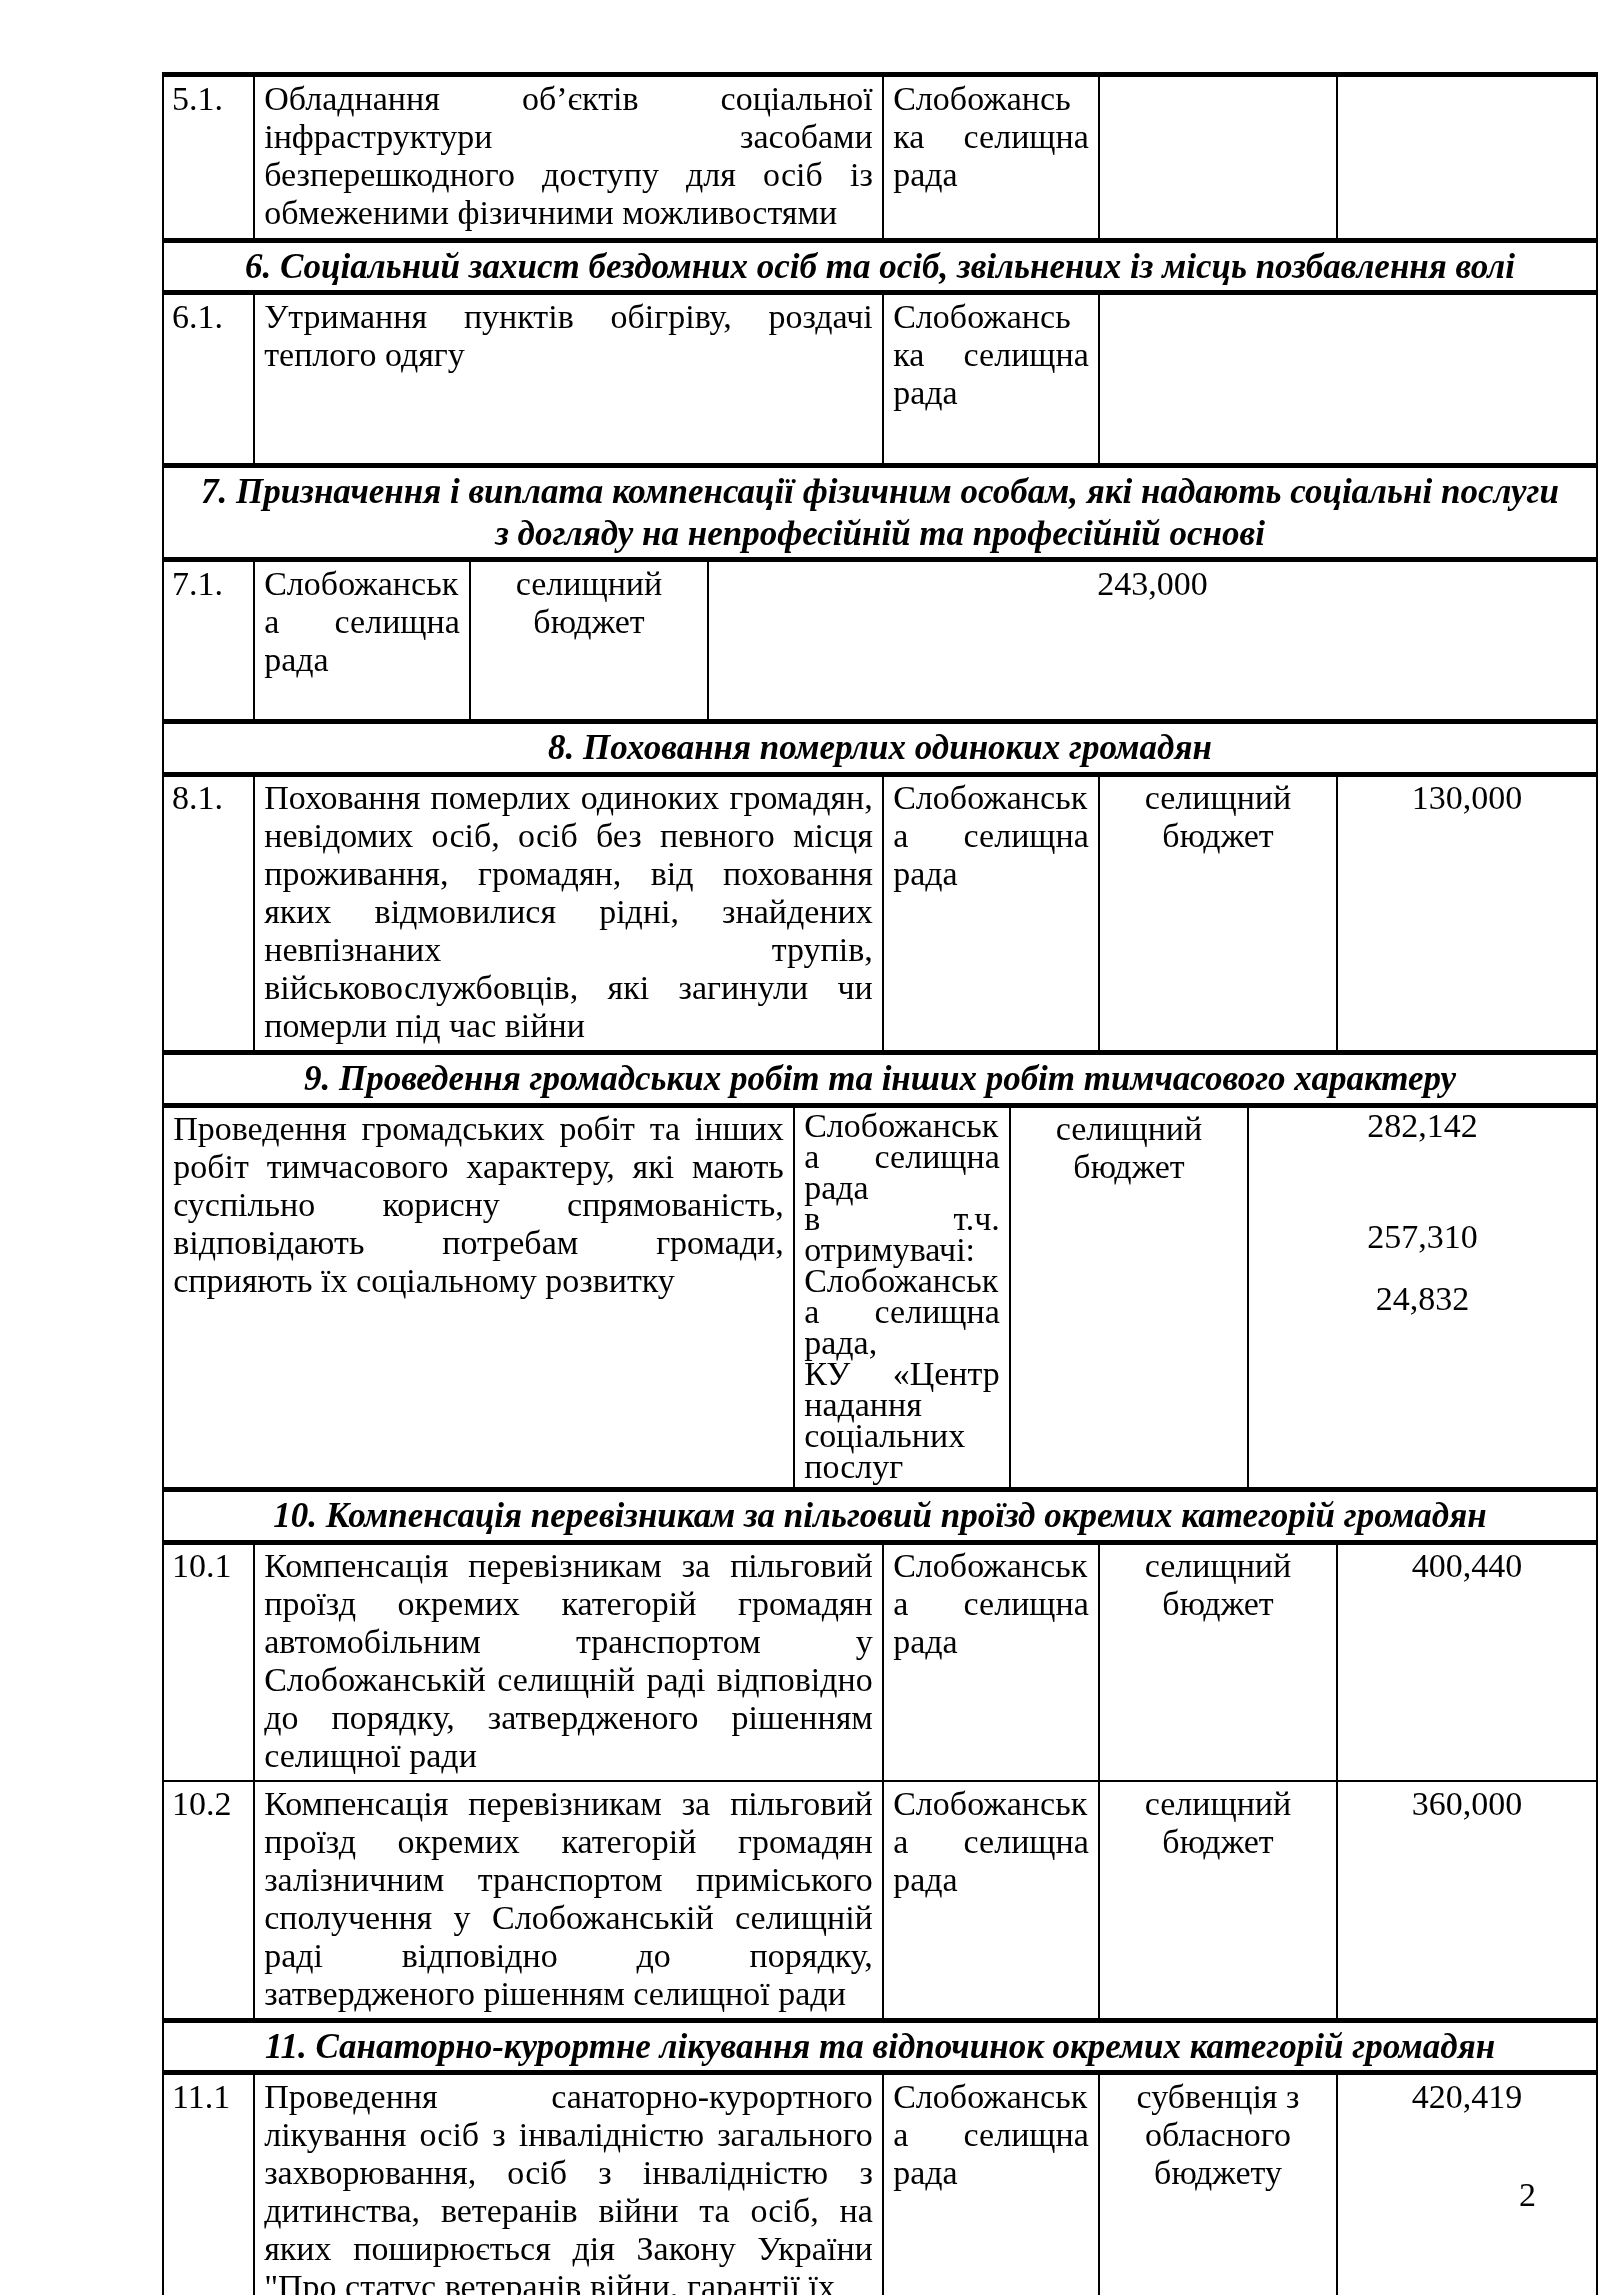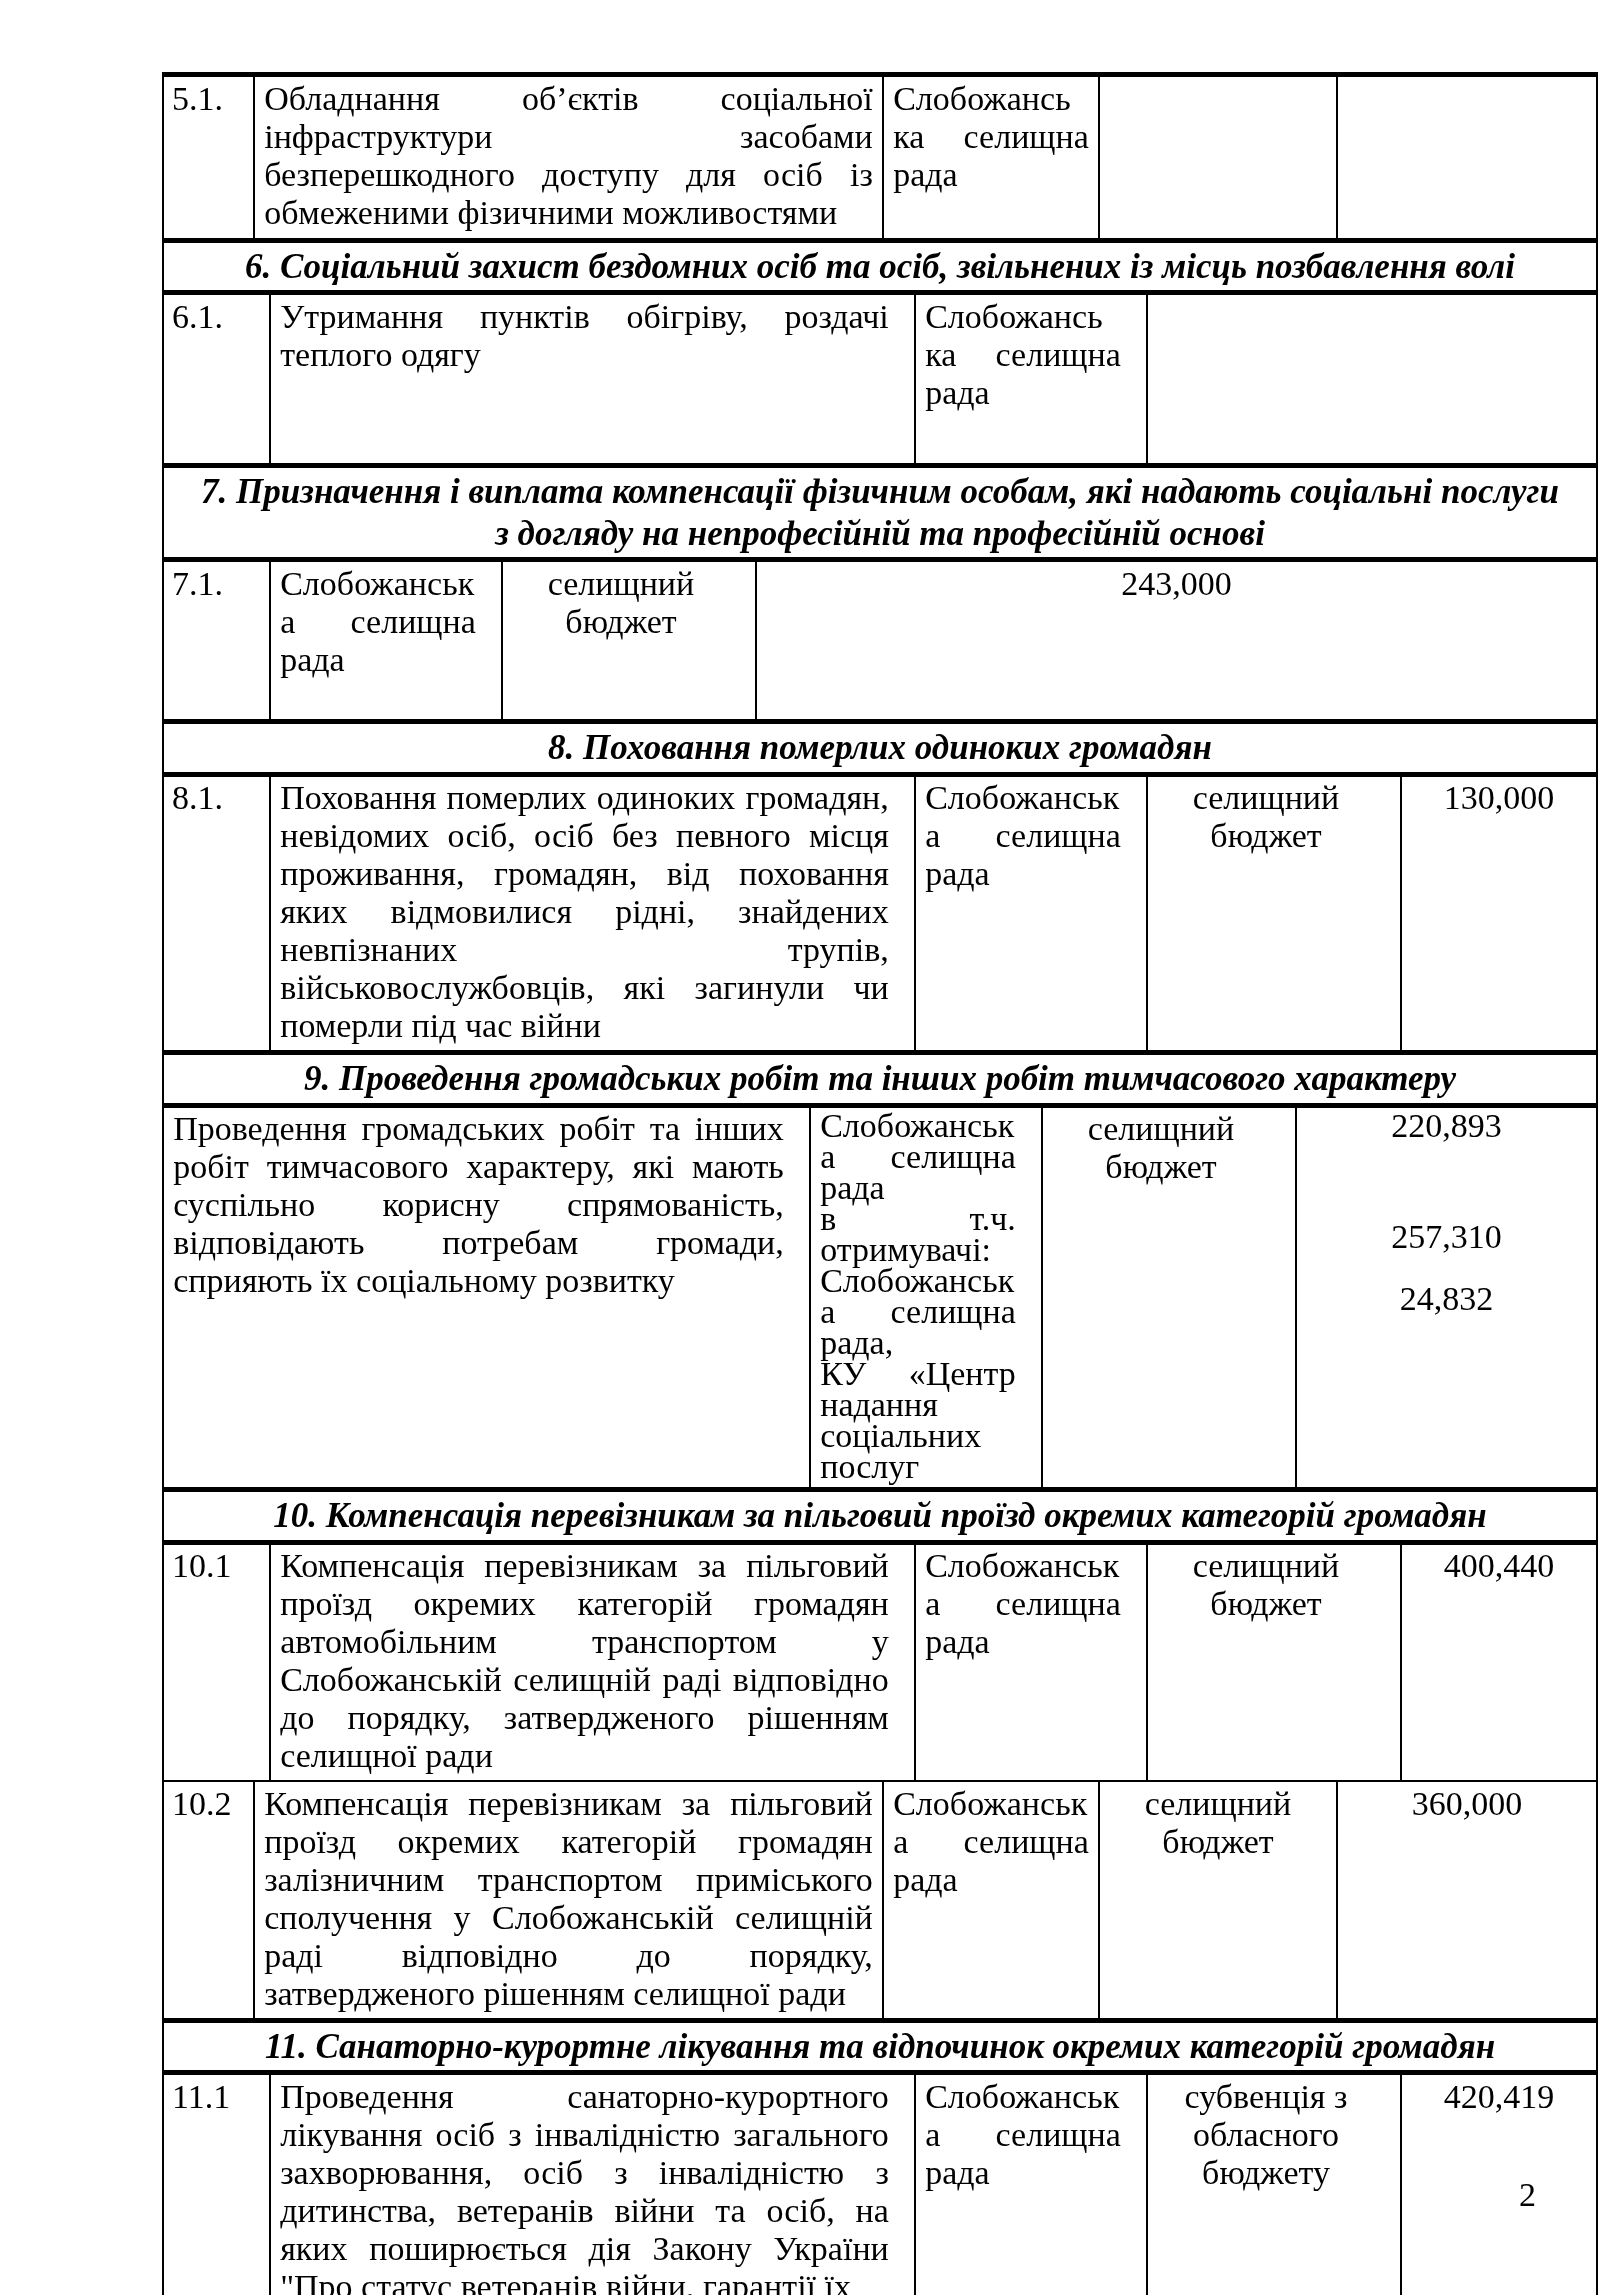--- a/index.html
+++ b/index.html
@@ -10,21 +10,21 @@
     position:relative; overflow:hidden;
   }
   .doc-table {
     position:absolute; left:162px; top:72px; width:1436px;
     border:2.6px solid #000; border-top-width:5.2px; border-bottom-width:5.2px;
     box-sizing:border-box; background:#fff;
   }
   .tr { display:flex; align-items:stretch; }
   .tr + .tr { border-top:2.6px solid #000; }
   .sec { border-top:5.2px solid #000; border-bottom:5.2px solid #000; }
-  .sec + .tr { border-top:0;gap:16px; }
+  .sec + .tr { border-top:0; }
   .sec {
     font-weight:bold; font-style:italic; text-align:center;
     font-size:35px; line-height:42px; padding:2.6px 26px;
   }
   .td {
     box-sizing:border-box; border-left:2.6px solid #000;
     padding:2.6px 9.2px 5.2px 9.2px; font-size:34px; line-height:38px;
   }
   .td:first-child { border-left:0; }
   .c-num  { flex:0 0 89px; padding-left:7.9px; padding-right:4px; }
@@ -117,21 +117,21 @@
         <div class="jl">а селищна</div>
         <div class="jl">рада,</div>
         <div class="jl">КУ «Центр</div>
         <div class="jl">надання</div>
         <div class="jl">соціальних</div>
         <div class="jl last">послуг</div>
       </div>
     <div class="td c-fund">селищний
 бюджет</div>
     <div class="td c-amt lh-sm">
-      <div class="amt-val">220,893</div>
+      <div class="amt-val">282,142</div>
       <div class="amt-val amt-gap1">257,310</div>
       <div class="amt-val amt-gap2">24,832</div>
     </div>
   </div>
 
   <div class="sec">10. Компенсація перевізникам за пільговий проїзд окремих категорій громадян</div>
 
   <div class="tr" style="min-height:233px;">
     <div class="td c-num">10.1</div>
     <div class="td c-desc">Компенсація перевізникам за пільговий проїзд окремих категорій громадян автомобільним транспортом у Слобожанській селищній раді відповідно до порядку, затвердженого рішенням селищної ради</div>

